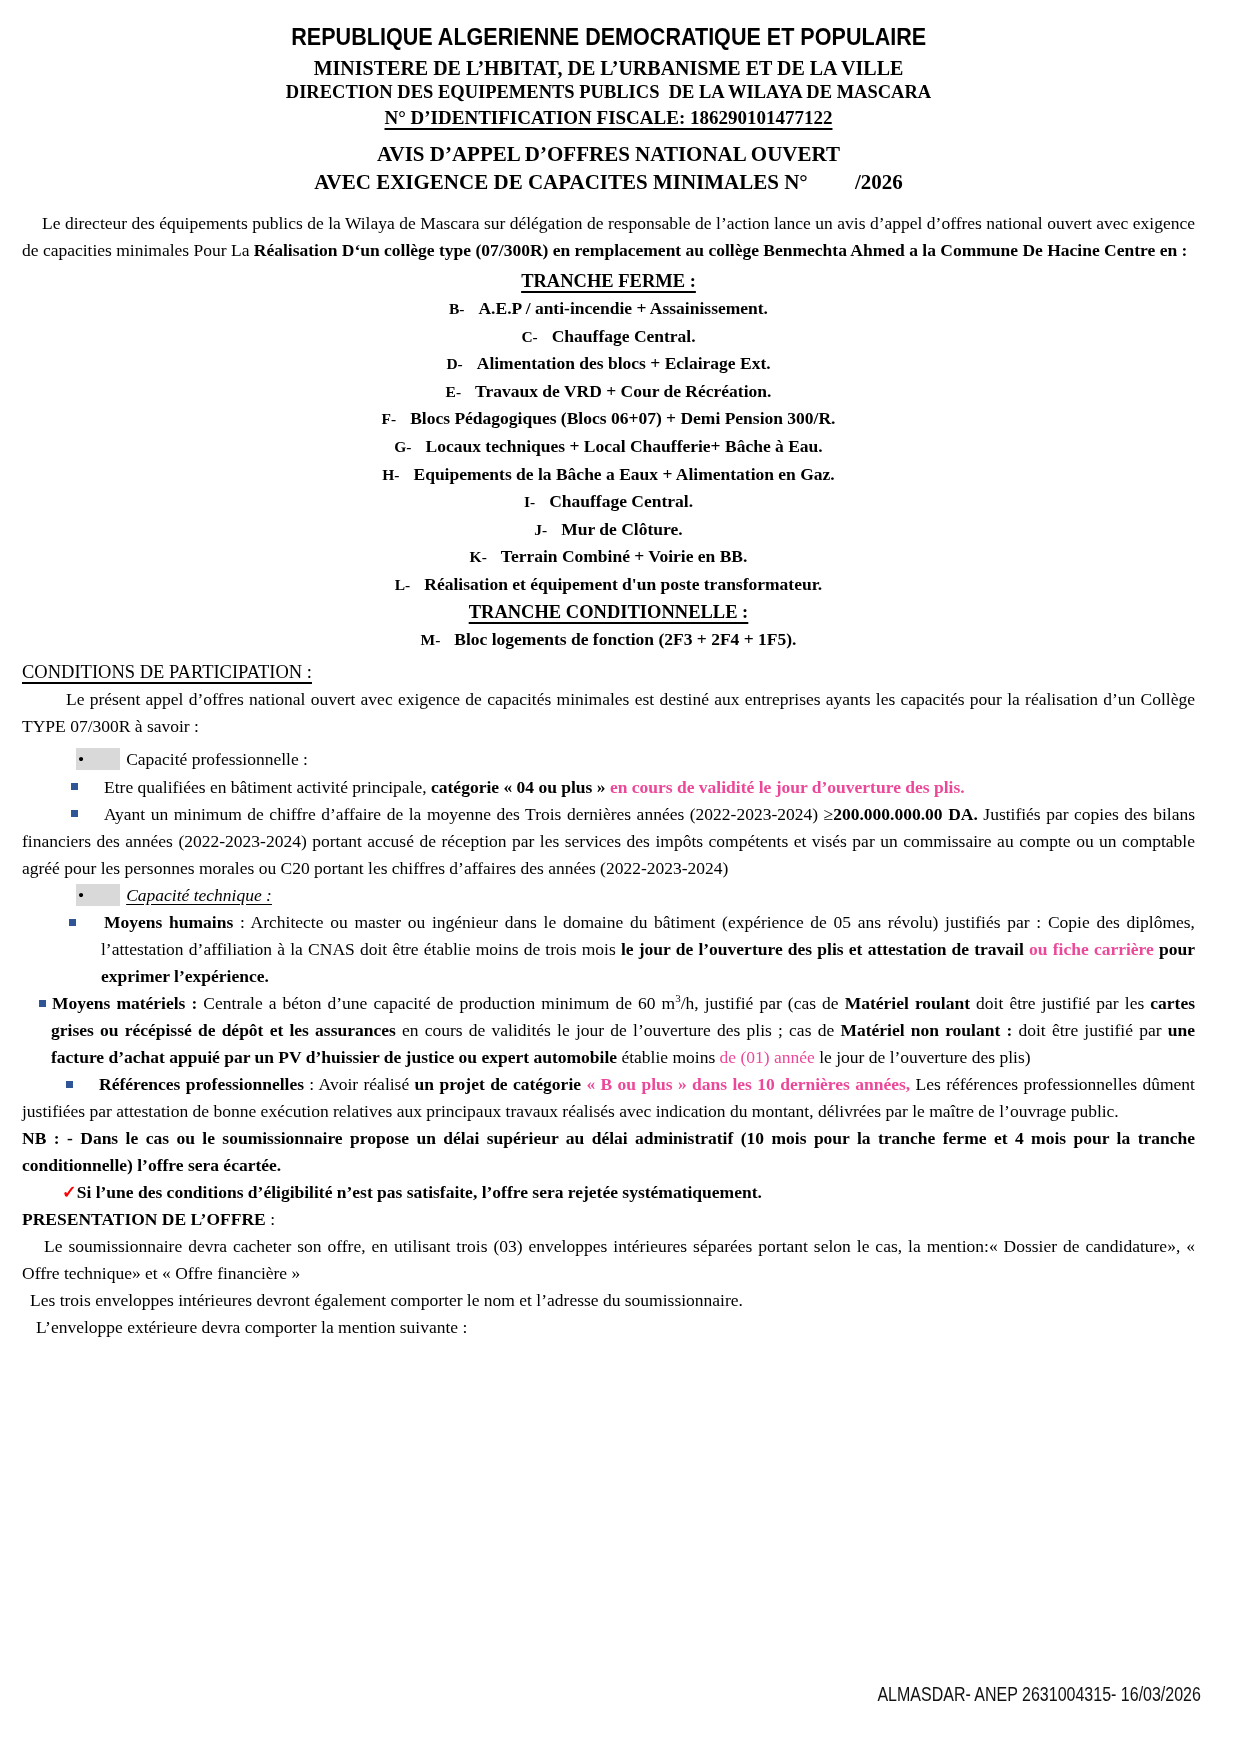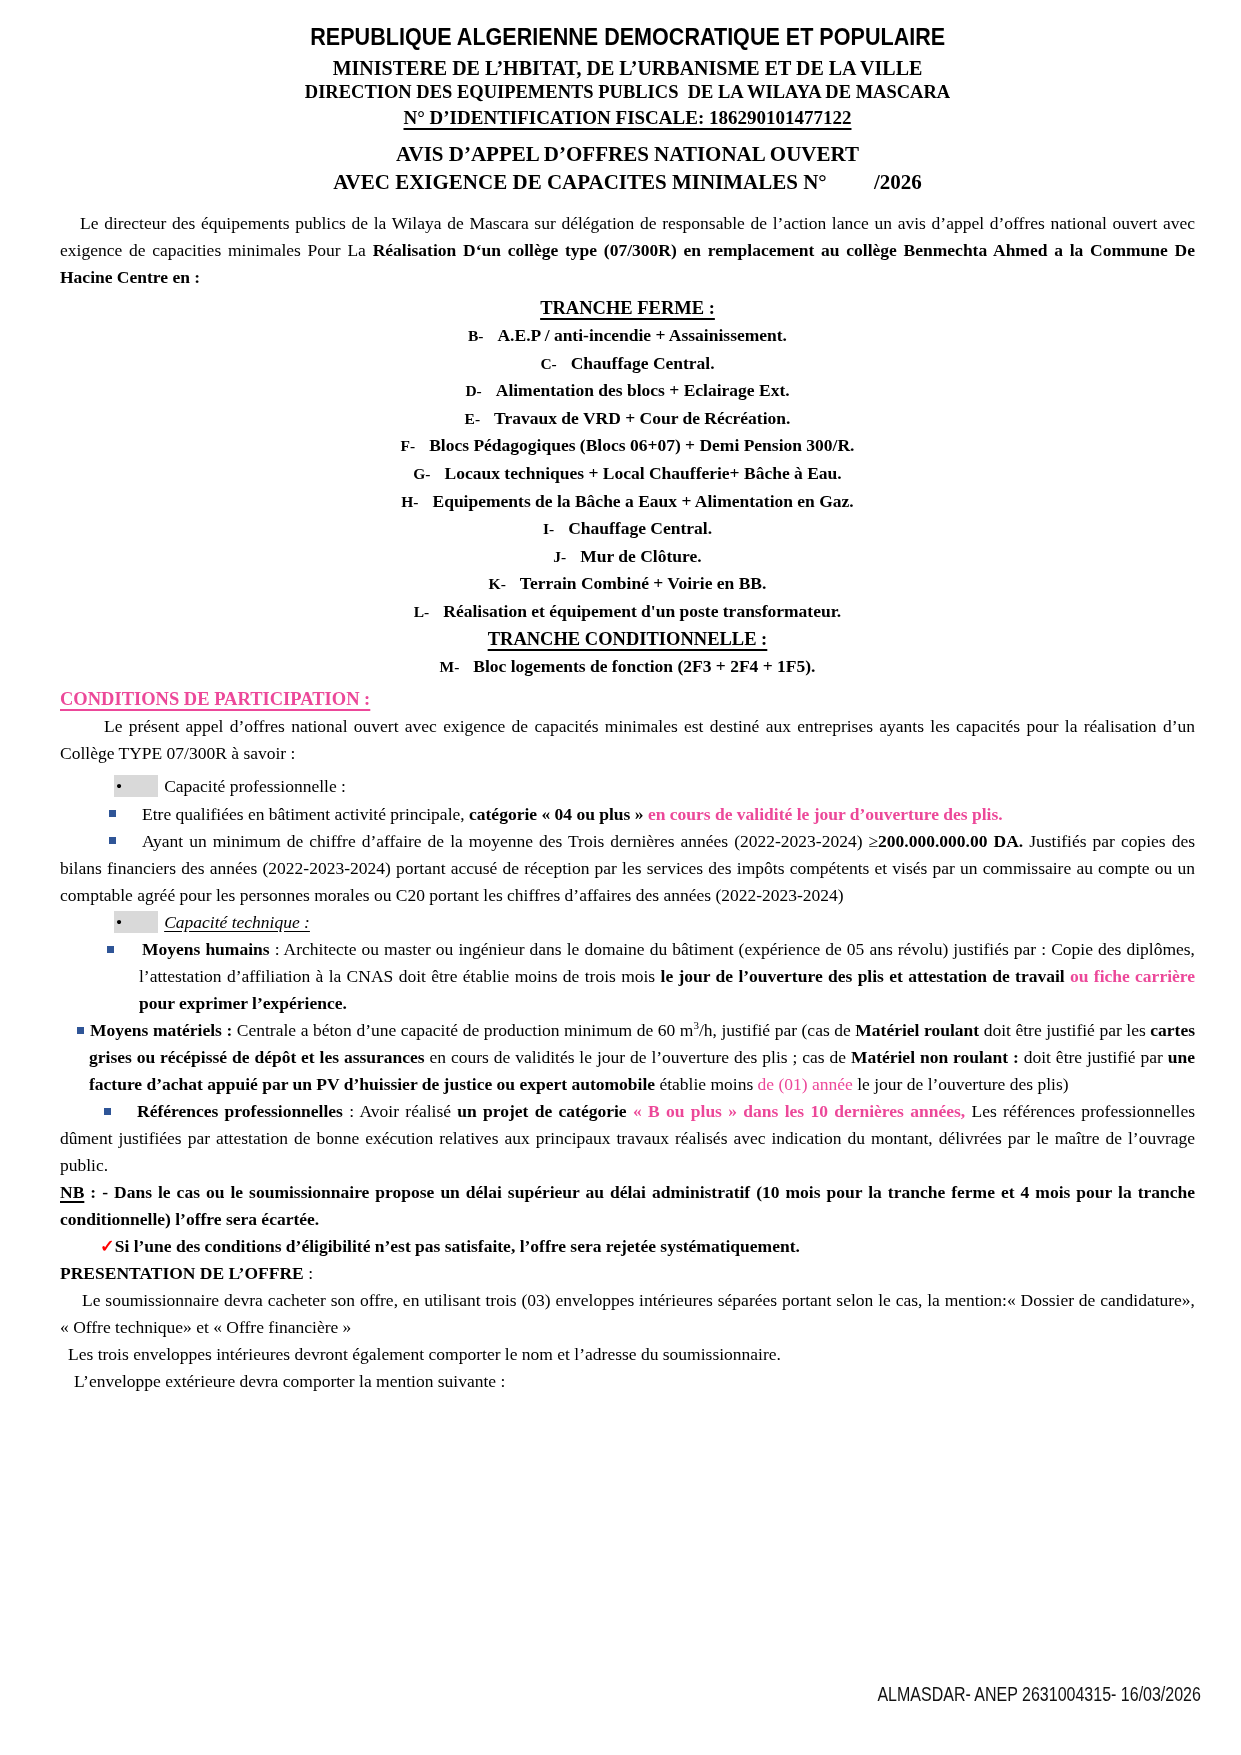--- a/index.html
+++ b/index.html
@@ -1,19 +1,19 @@
 <!DOCTYPE html>
 <html><head>
 <meta charset="utf-8">
 <style>
   html,body{margin:0;padding:0;background:#ffffff;}
   .page{
     width:1241px;height:1755px;box-sizing:border-box;position:relative;
     margin:0 auto;background:#fff;overflow:hidden;
-    padding:22px 46px 0 60px;
+    padding:22px 46px 0 22px;
     font-family:"Liberation Serif", serif;
     font-size:17.5px;color:#000;line-height:27px;
   }
   
   .hdr{text-align:center;}
   .hdr .sans-cond{display:inline-block;font-family:"Liberation Sans",sans-serif;
     font-weight:bold;font-size:24.5px;line-height:30px;transform:scaleX(.88);
     transform-origin:center;white-space:pre;}
   .hline2{font-weight:bold;font-size:20px;line-height:24px;white-space:pre-wrap;margin-top:3px;}
   .hline3{font-weight:bold;font-size:18.5px;line-height:24px;white-space:pre-wrap;}
@@ -26,21 +26,21 @@
   .b{font-weight:bold;}
   .i{font-style:italic;}
   .u{text-decoration:underline;text-underline-offset:3px;}
   .red{color:#ec4899;}
   
   .tr-head{text-align:center;font-weight:bold;font-size:18.5px;line-height:27px;margin-top:4px;}
   .tr-head span{text-decoration:underline;text-decoration-thickness:2px;text-underline-offset:4px;}
   .tr-item{text-align:center;font-weight:bold;font-size:17.5px;line-height:27.6px;}
   .tr-item .ltr{font-size:15.5px;margin-right:14px;}
   
-  .cond-head{color:#ec4899;font-weight:bold;font-size:18.5px;line-height:28px;margin-top:5px;}
+  .cond-head{color:#000000;font-weight:normal;font-size:18.5px;line-height:28px;margin-top:5px;}
   .cond-head span{text-decoration:underline;text-decoration-thickness:2px;text-underline-offset:4px;}
   p{margin:0;}
   .cond-intro{text-align:justify;text-indent:44px;}
   .gap-top{margin-top:6px;}
   
   .bl1{margin-left:54px;line-height:27.5px;}
   .blt{background:#D9D9D9;padding:1px 2px 1px 2px;}
   .blt .dot{display:inline-block;width:34px;}
   .bl1 .txt{margin-left:6px;}
   
@@ -54,21 +54,21 @@
   
   .p-mh{text-align:justify;padding-left:79px;text-indent:-32px;}
   .p-mh .sq{margin-right:28px;}
   
   .p-mm{text-align:justify;padding-left:29px;text-indent:-12px;}
   .p-mm .sq{margin-right:6px;}
   
   .p-ref{text-align:justify;text-indent:44px;}
   .p-ref .sq{margin-right:26px;}
   .p-nb{text-align:justify;font-weight:bold;}
-  .p-nb .nb-label{text-decoration:underline;text-decoration-thickness:2px;text-underline-offset:3px;}
+  .p-nb .nb-label{text-decoration-thickness:2px;text-underline-offset:3px;}
   .p-check{font-weight:bold;text-indent:40px;}
   .p-check .mark{color:#FF0000;font-weight:bold;}
   .pres-head{font-weight:bold;}
   .p-ind22{text-align:justify;text-indent:22px;}
   .p-ind8{text-indent:8px;}
   .p-ind14{text-indent:14px;}
   sup{font-size:11px;line-height:0;}
   
   .footer{position:absolute;left:0;right:0;bottom:46px;text-align:right;}
   .footer .sans-cond{display:inline-block;font-family:"Liberation Sans",sans-serif;

